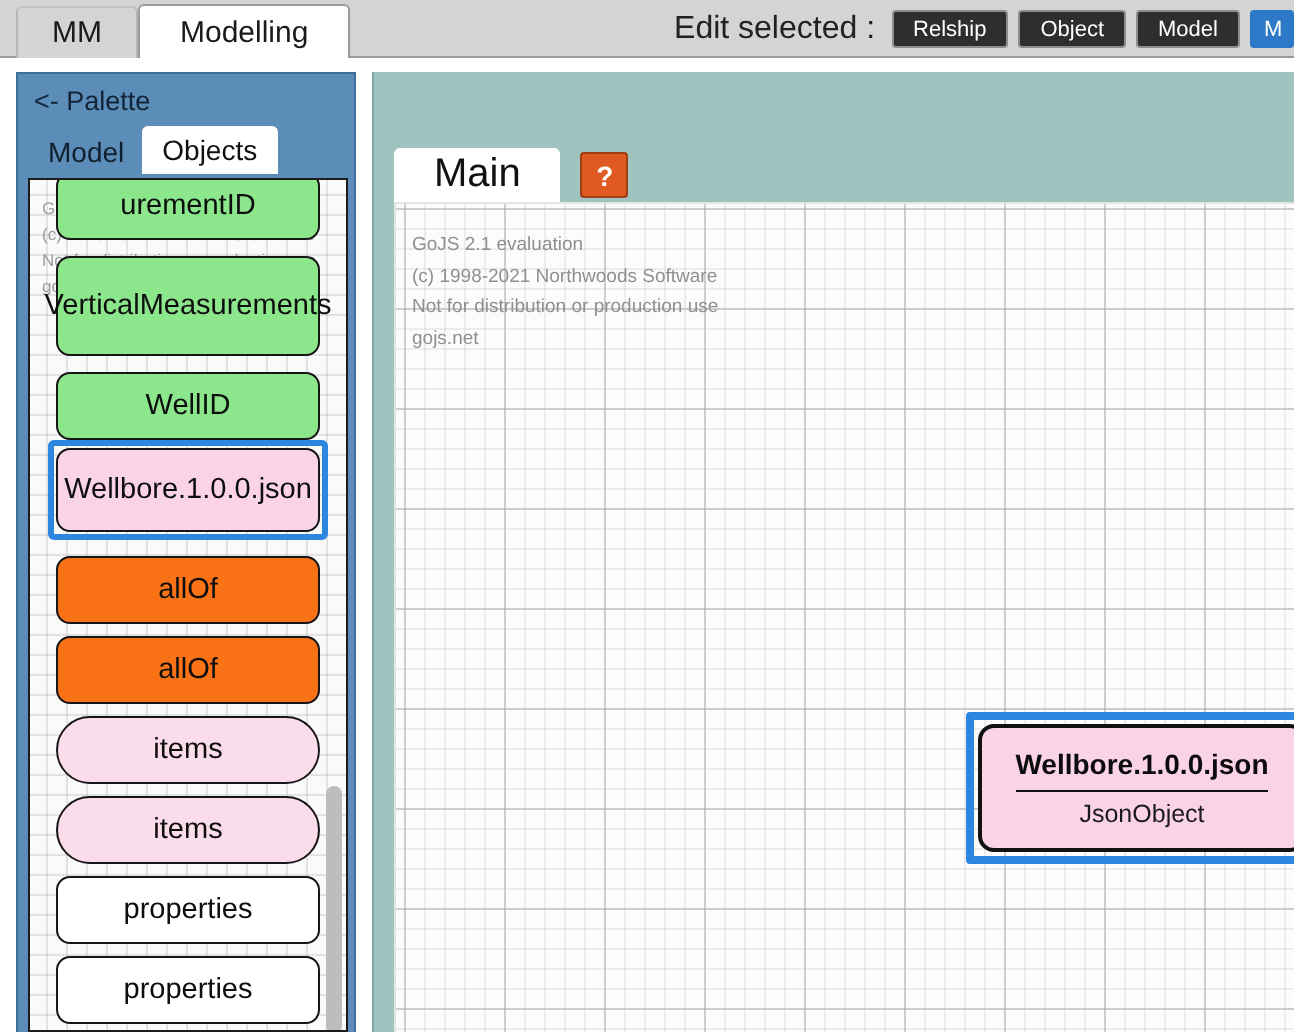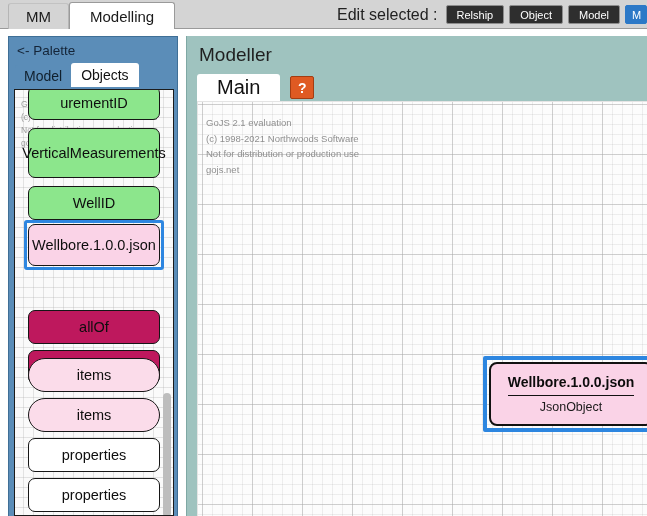--- a/index.html
+++ b/index.html
@@ -169,21 +169,21 @@
     display: flex; align-items: center; justify-content: center;
     text-align: right;
     font-size: 14.5px;
     color: #0e0e0e;
     cursor: pointer;
     line-height: 17px;
     padding: 0 5px;
   }
   .pnode.green { background: #8ce68c; }
   .pnode.pink  { background: #fad3e7; }
-  .pnode.magenta { background: #be185d; margin-top: 32px; }
+  .pnode.magenta { background: #f97316; }
   .pnode.lightpink { background: #fbdcea; border-radius: 17px; }
   .pnode.white { background: #ffffff; }
 
   .psel {
     position: absolute;
     left: 9px;
     width: 140px;
     border: 3px solid #2d86e0;
     border-radius: 3px;
     background: transparent;
@@ -362,21 +362,20 @@
       <div class="pnode white" style="top:348px; height:34px;">properties</div>
       <div class="pnode white" style="top:388px; height:34px;">properties</div>
 
       <div class="pscrollbar">
         <div class="pthumb" style="top:303px; height:124px;"></div>
       </div>
     </div>
   </div>
 
   <div class="modeller-panel">
-    <div class="modeller-title">Modeller</div>
 
     <div class="mtabs">
       <div class="mmtab">Main</div>
       <div class="helpbtn">?</div>
     </div>
 
     <div class="mcanvas">
       <div class="mgrid"></div>
 
       <div class="mwatermark">

